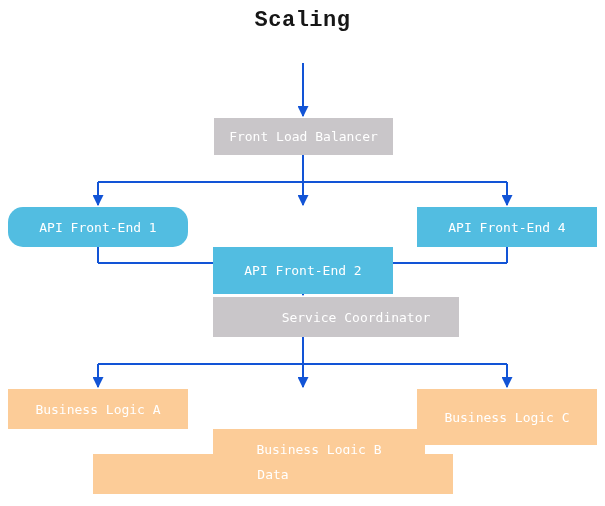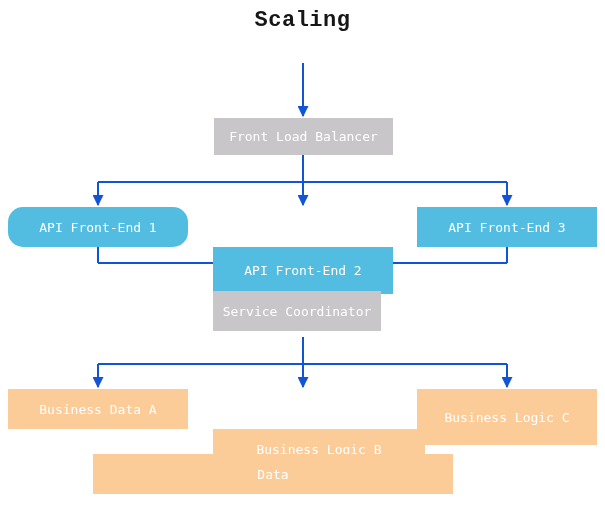--- a/index.html
+++ b/index.html
@@ -51,21 +51,21 @@
   }
   .node--gray   { background: var(--node-gray,   #c9c6c9); }
   .node--cyan   { background: var(--node-cyan,   #52bde1); }
   .node--orange { background: var(--node-orange, #fccc98); }
 
   
   .n-flb  { left: 214px; top: 118px; width: 179px; height: 37px; }
   .n-api1 { left:   8px; top: 207px; width: 180px; height: 40px; border-radius: 15px; }
   .n-api2 { left: 213px; top: 207px; width: 180px; height: 47px; margin-top: 40px; }
   .n-api3 { left: 417px; top: 207px; width: 180px; height: 40px; }
-  .n-sc   { left: 213px; top: 291px; width: 168px; height: 40px; }
+  .n-sc   { left: 213px; top: 297px; width: 206px; height: 40px; padding-left: 40px; }
   .n-bla  { left:   8px; top: 389px; width: 180px; height: 40px; }
   .n-blb  { left: 213px; top: 389px; width: 212px; height: 40px; margin-top: 40px; }
   .n-blc  { left: 417px; top: 389px; width: 180px; height: 56px; }
   .n-data { left:  93px; top: 454px; width: 360px; height: 40px; }
 </style>
 </head>
 <body>
 
 <div class="canvas">
 
@@ -96,25 +96,25 @@
     <path class="edge" d="M303,364 L303,387" marker-end="url(#arrowhead)"></path>
     <path class="edge" d="M507,364 L507,387" marker-end="url(#arrowhead)"></path>
   </svg>
 
   <div class="node node--gray n-flb">Front Load Balancer</div>
 
   <div class="node node--cyan n-api1">API Front-End 1</div>
 
   <div class="node node--cyan n-api2">API Front-End 2</div>
 
-  <div class="node node--cyan n-api3">API Front-End 3</div>
+  <div class="node node--cyan n-api3">API Front-End 4</div>
 
   <div class="node node--gray n-sc">Service Coordinator</div>
 
-  <div class="node node--orange n-bla">Business Data A</div>
+  <div class="node node--orange n-bla">Business Logic A</div>
 
   <div class="node node--orange n-blb">Business Logic B</div>
 
   <div class="node node--orange n-blc">Business Logic C</div>
 
   <div class="node node--orange n-data">Data</div>
 
 </div>
 
 </body></html>

